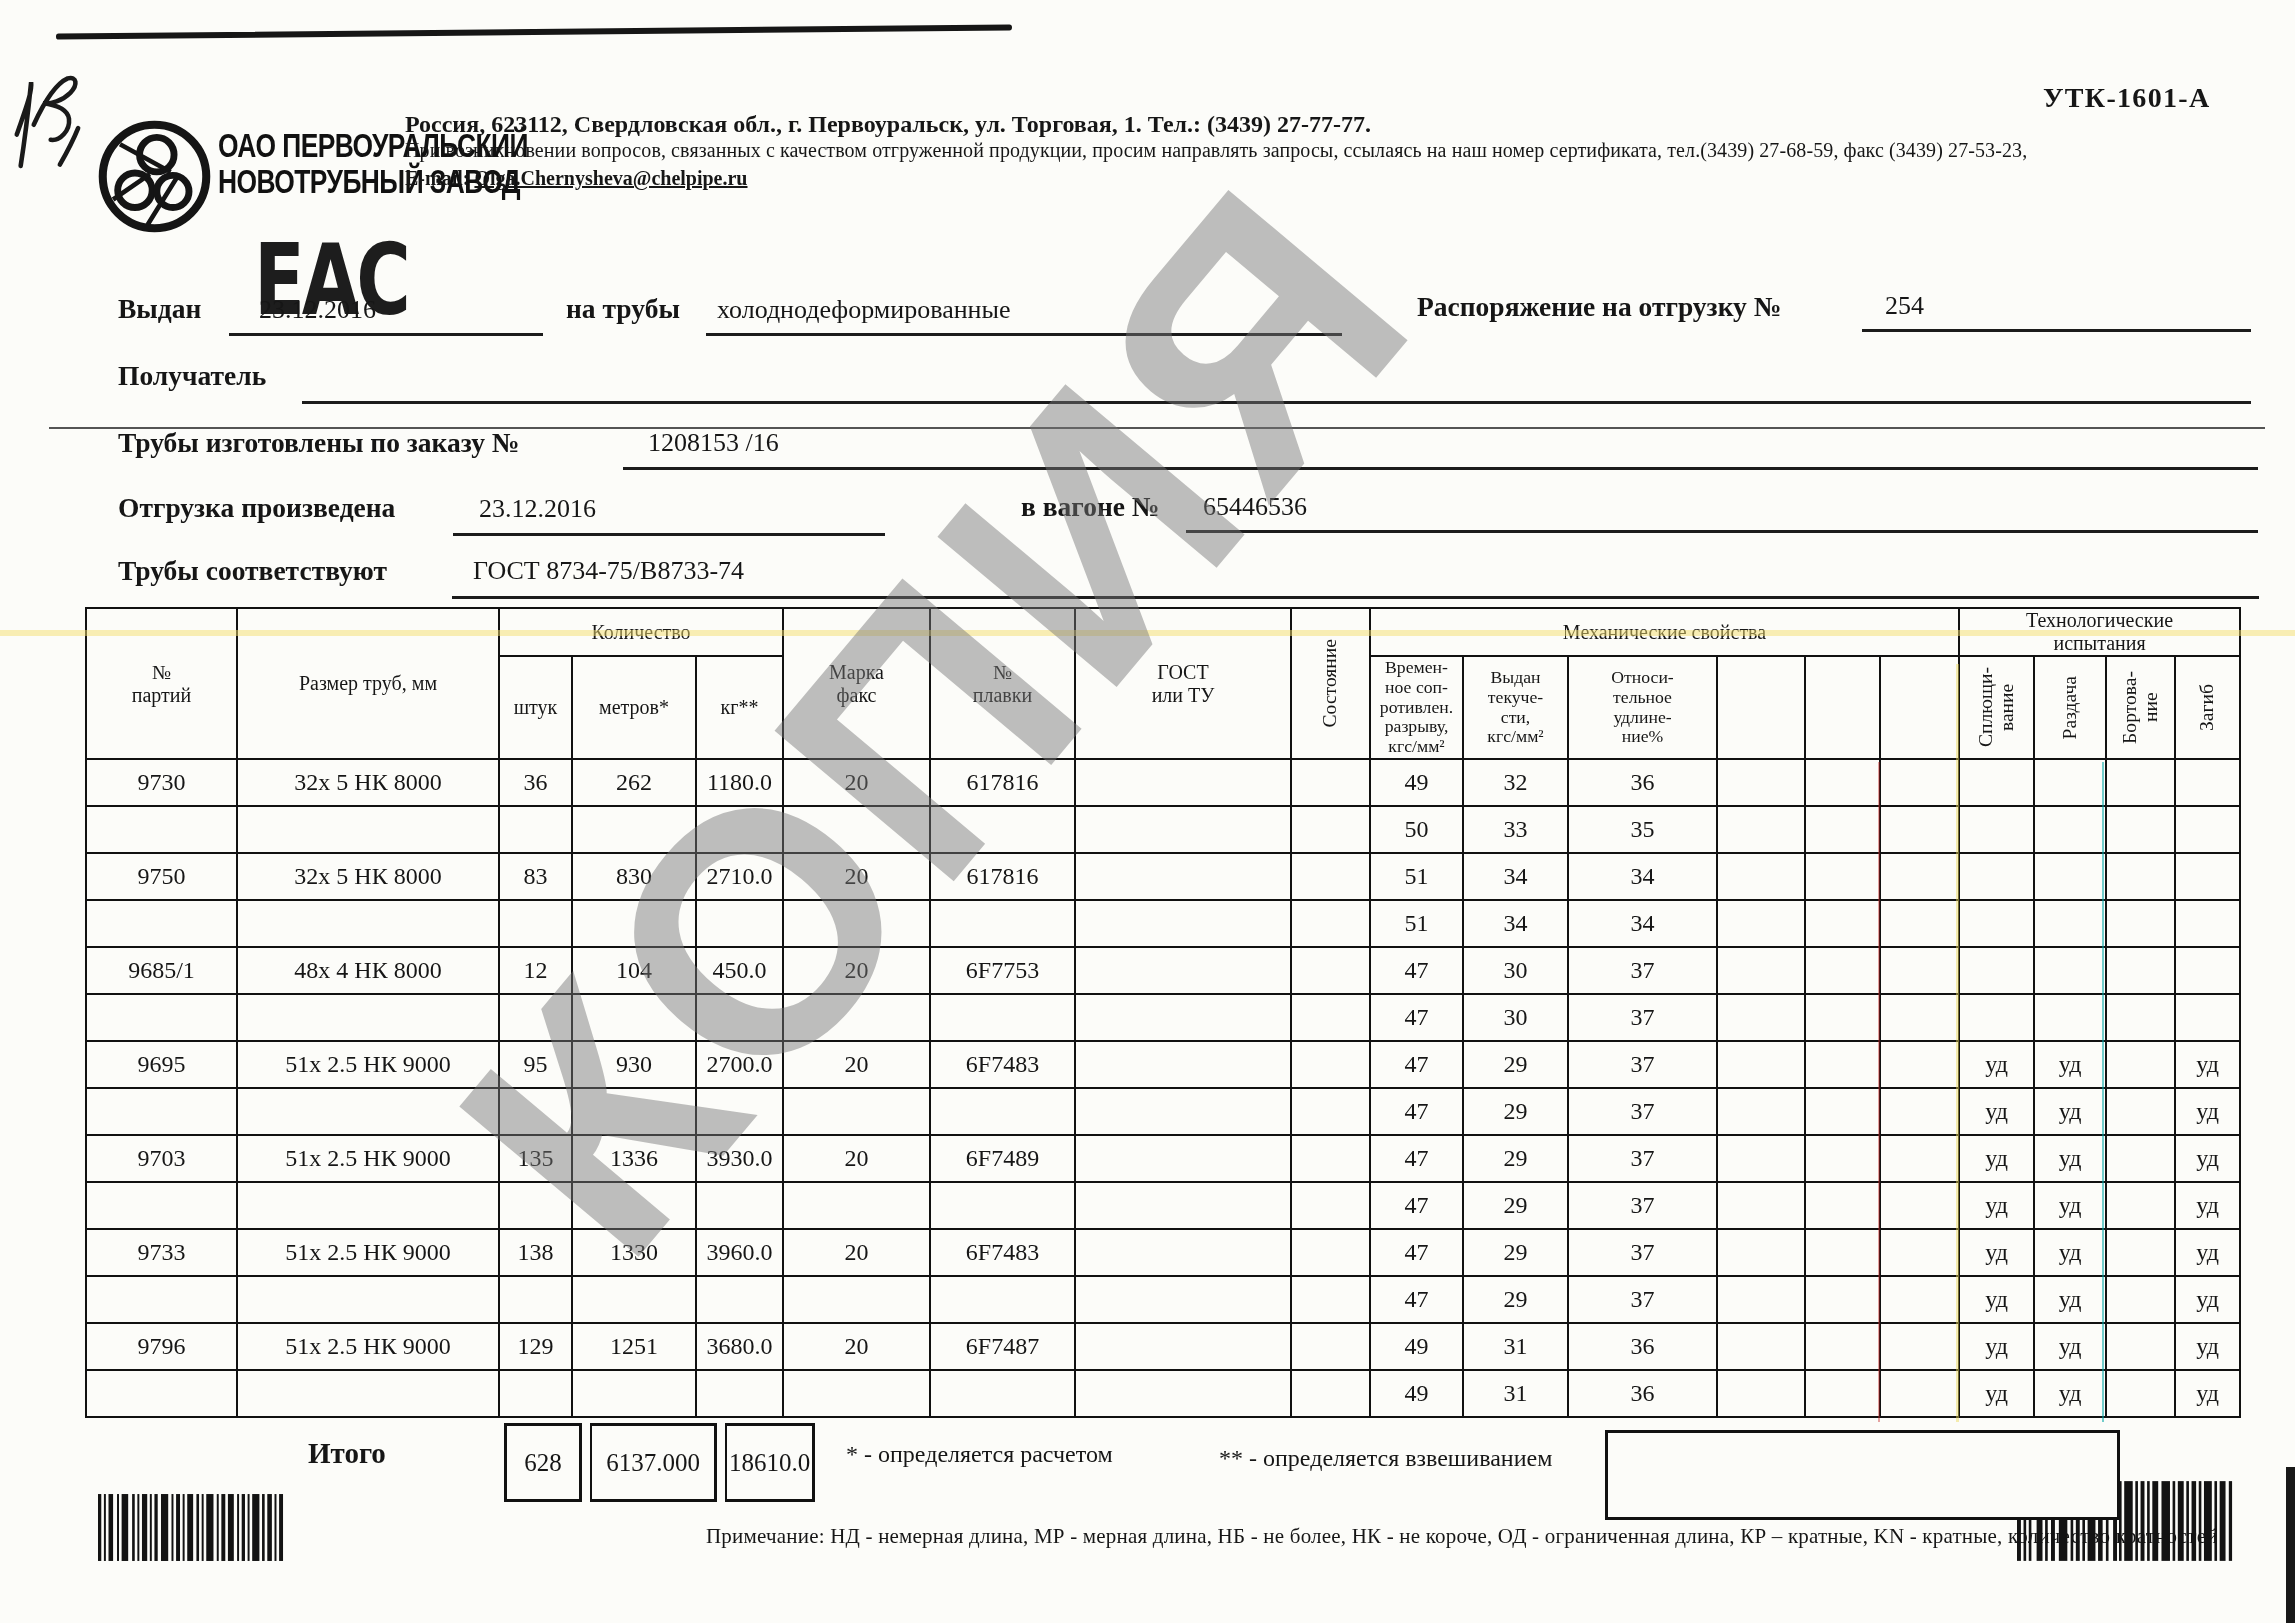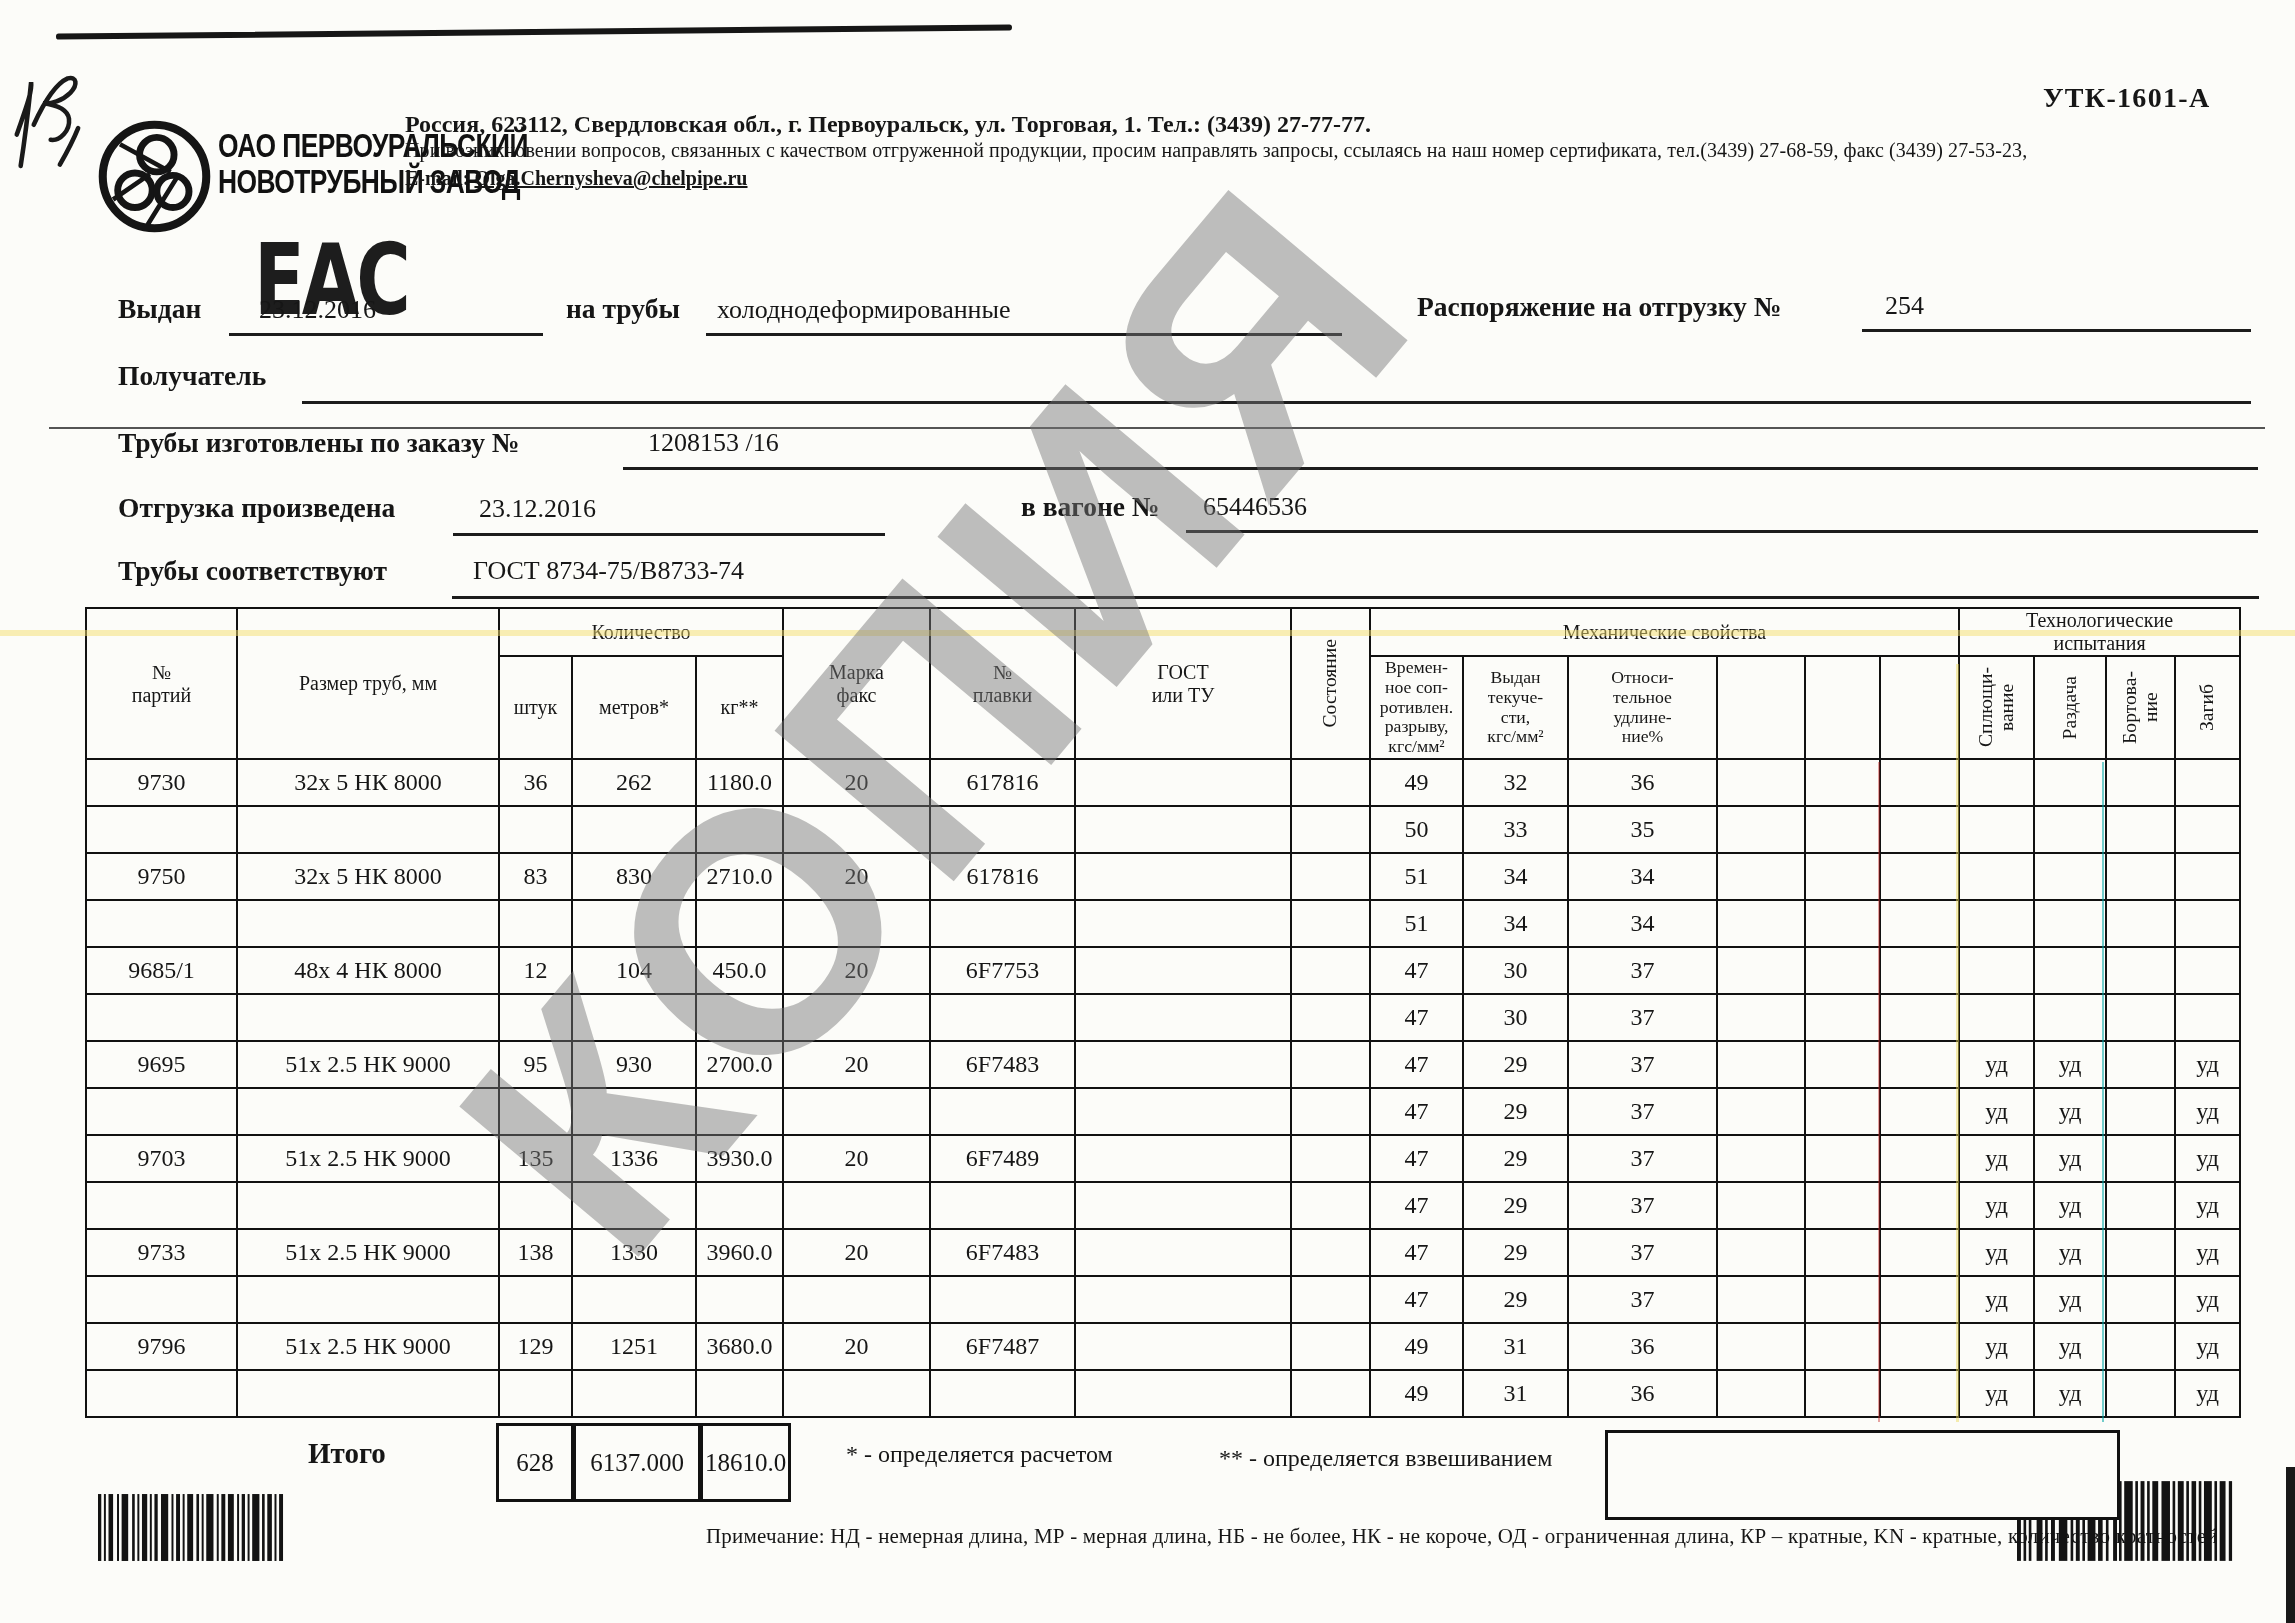--- a/index.html
+++ b/index.html
@@ -50,21 +50,21 @@
   .cert-table tbody tr{height:47px;}
   .cert-table tbody td{font-size:24px;}
   .hc{font-size:20px;line-height:1.15;}
   .pre{white-space:pre-line;}
   .small{font-size:17.7px;line-height:1.12;}
   .vert{writing-mode:vertical-rl;transform:rotate(180deg);margin:0 auto;font-size:19.6px;line-height:1.05;white-space:pre-line;}
   
   .total-label{position:absolute;left:308px;top:1437px;font-weight:bold;font-size:29px;}
   .total-boxes{position:absolute;left:496px;top:1423px;display:flex;z-index:3;}
   .total-cell{border:3.3px solid #111;border-left-width:2.6px;height:73px;display:flex;align-items:center;
-              justify-content:center;font-size:25px;background:#fcfcf9;}
+              justify-content:center;font-size:25px;background:#fcfcf9;margin-left:8px;}
   .tc1{width:72px;border-left-width:3.3px;}
   .tc2{width:122px;}
   .tc3{width:85px;}
   .footnote{position:absolute;font-size:24px;white-space:nowrap;}
   .sigbox{position:absolute;left:1605px;top:1430px;width:509px;height:84px;border:3.3px solid #111;background:#fcfcf9;z-index:3;}
   .note{position:absolute;left:706px;top:1524px;font-size:21px;white-space:nowrap;letter-spacing:0.2px;}
   .barcode{position:absolute;}
 </style>
 </head>
 <body>

